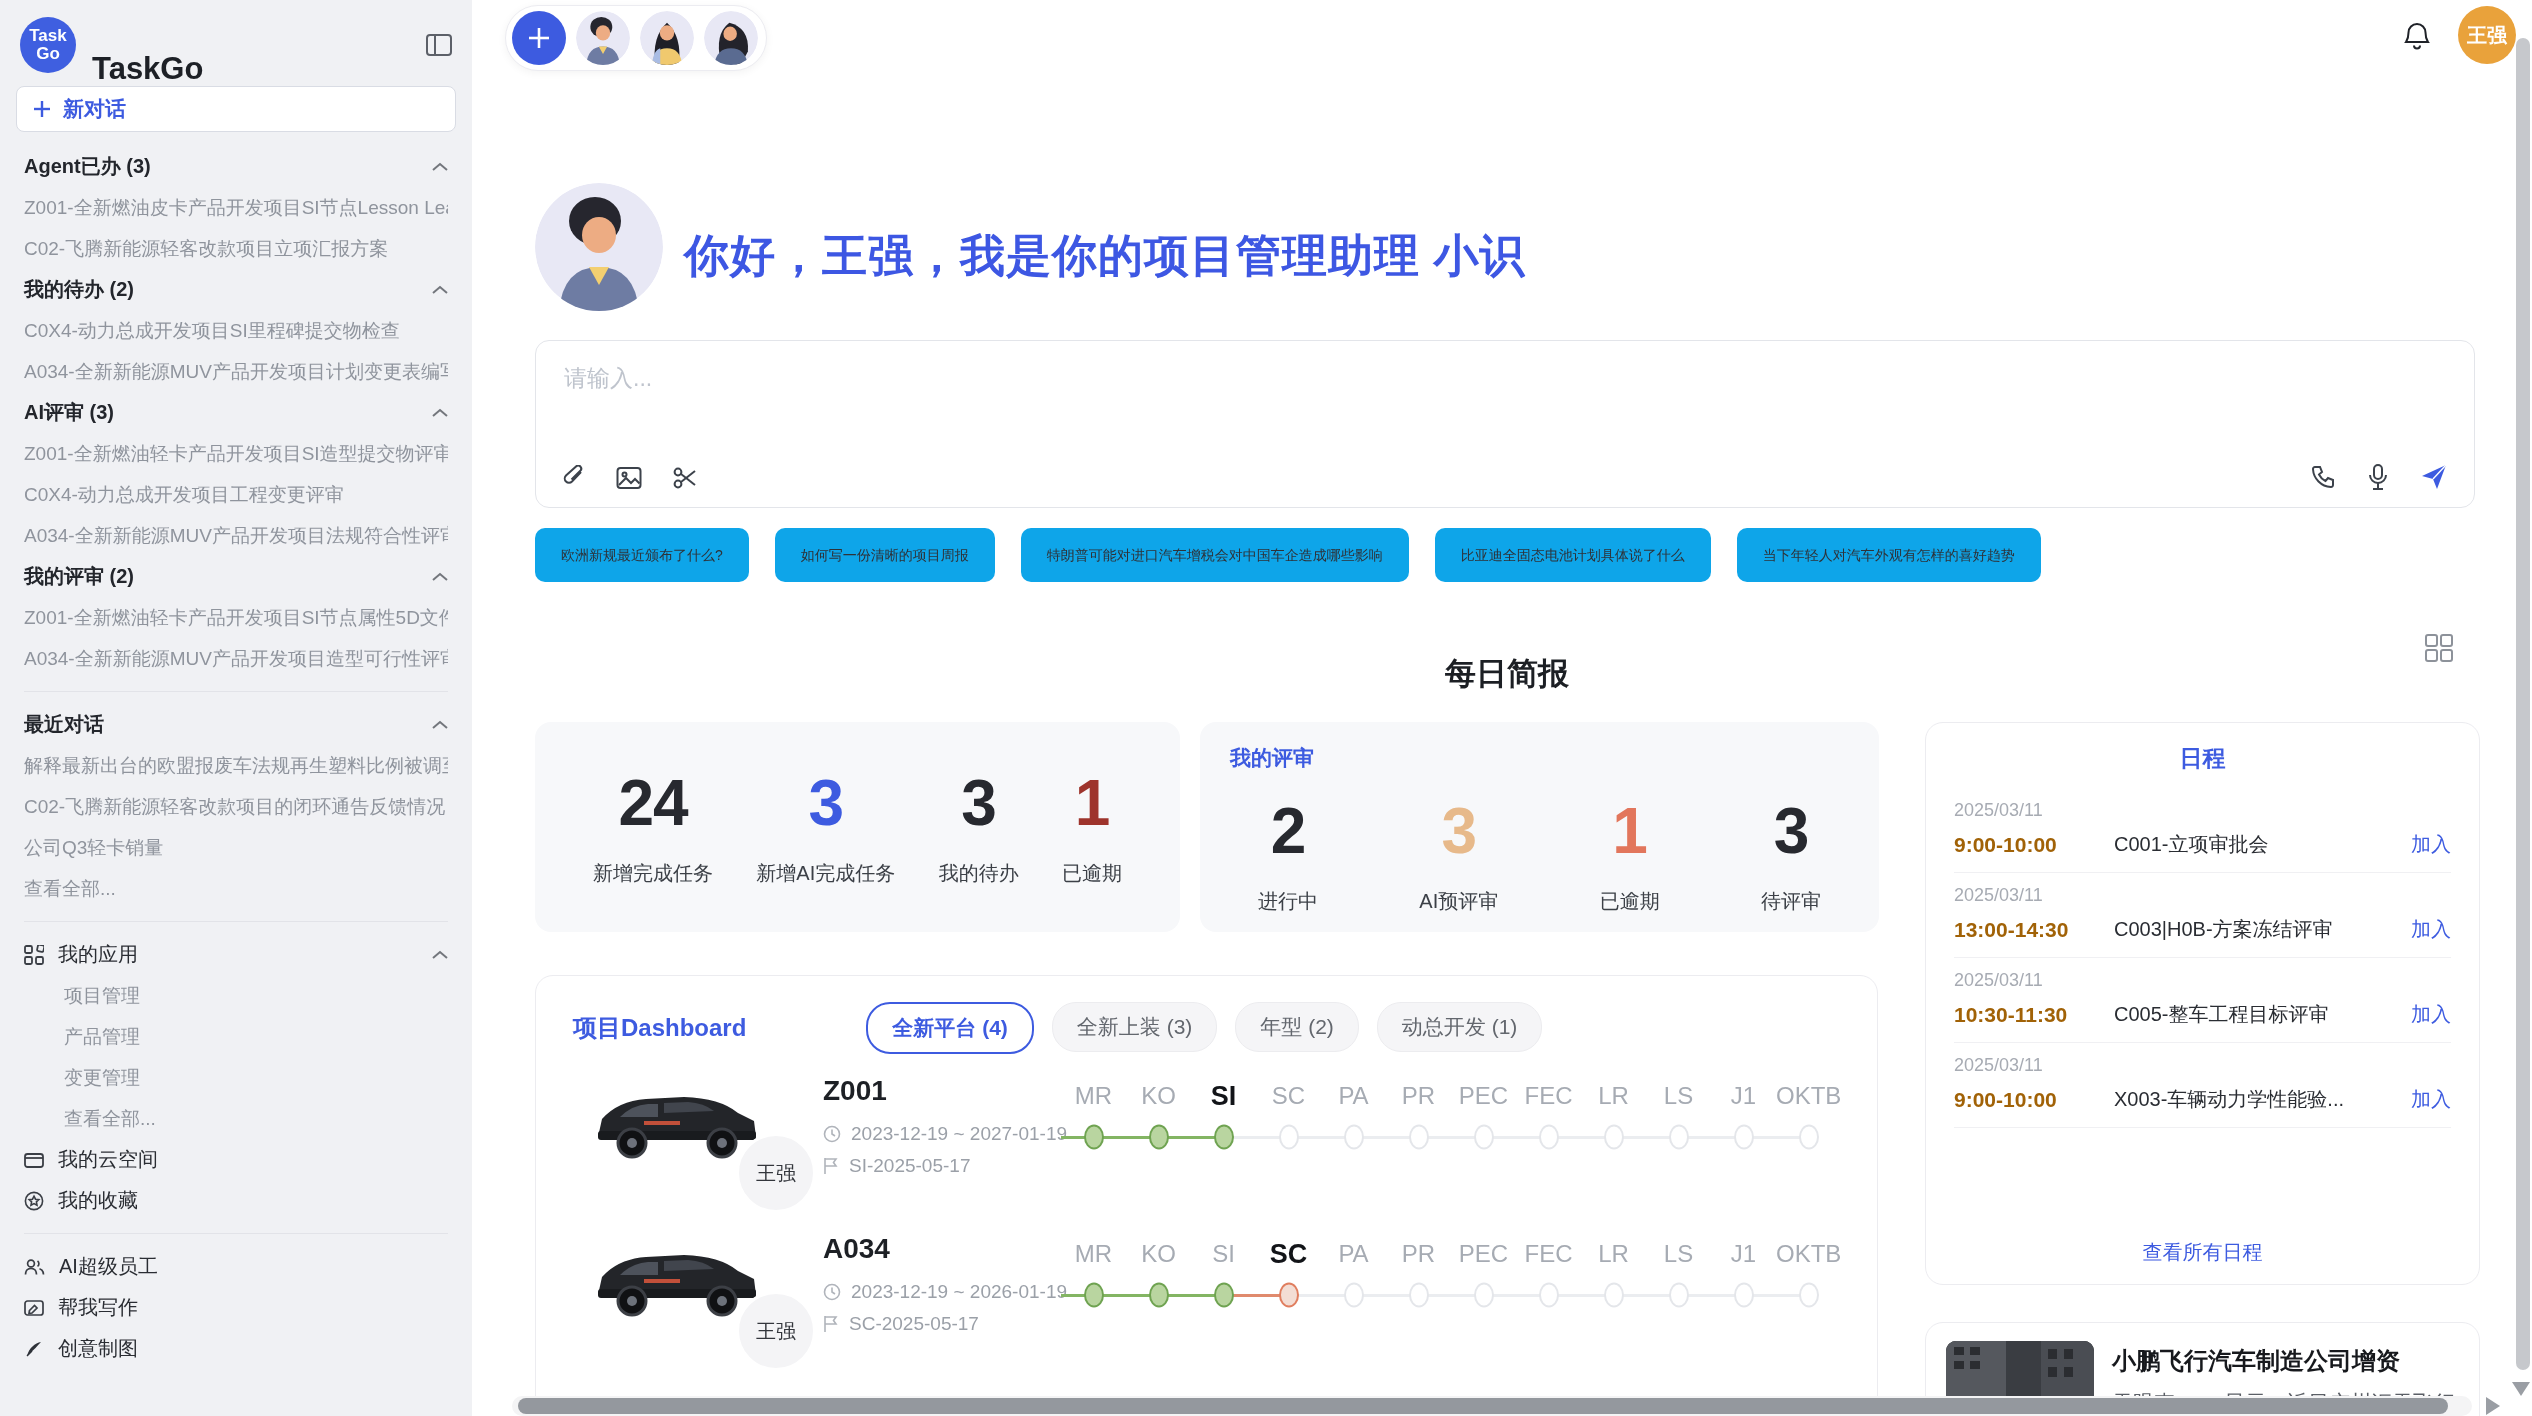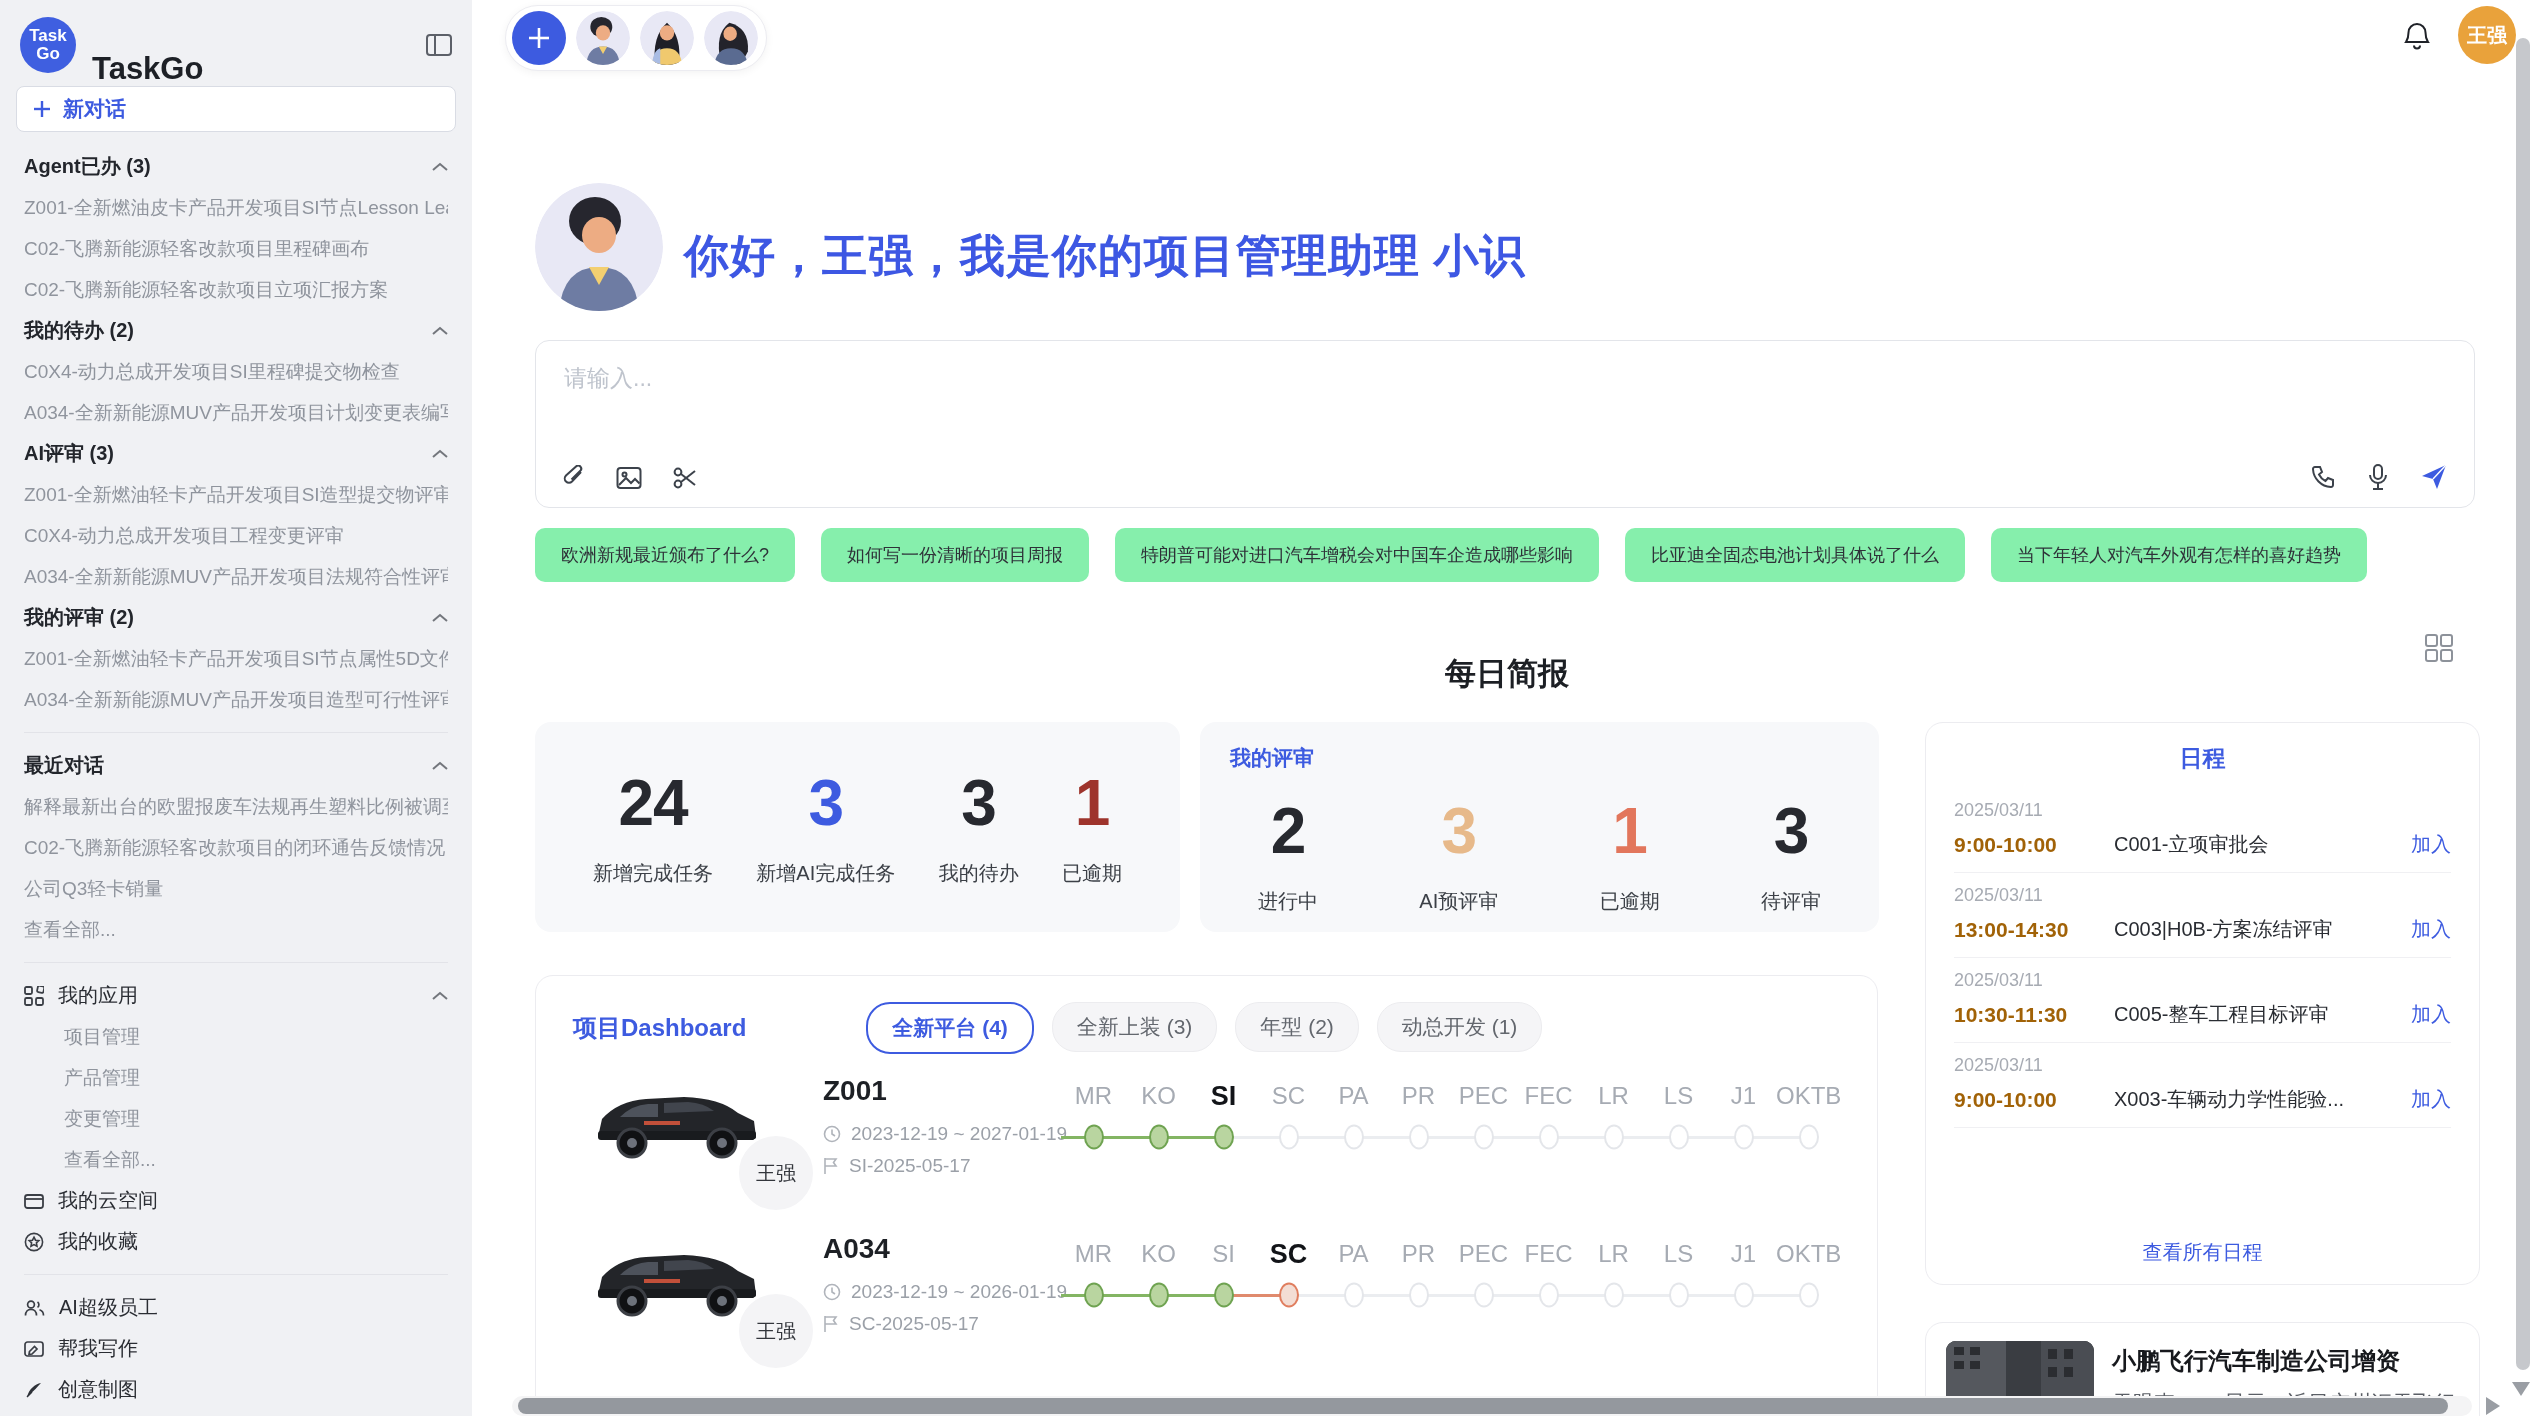--- a/index.html
+++ b/index.html
@@ -29,21 +29,21 @@
   .bell{position:absolute;right:100px;top:20px;}
   .user-avatar{position:absolute;right:16px;top:6px;width:58px;height:58px;border-radius:50%;background:#e9a23b;color:#fff;font-size:20px;display:flex;align-items:center;justify-content:center;font-weight:600;}
   .greet-avatar{position:absolute;left:63px;top:183px;width:128px;height:128px;border-radius:50%;overflow:hidden;}
   .greet-text{position:absolute;left:212px;top:226px;font-size:45px;font-weight:800;color:#3d57e3;letter-spacing:1px;}
   .composer{position:absolute;left:63px;top:340px;width:1940px;height:168px;border:1px solid #e3e5ea;border-radius:14px;box-sizing:border-box;background:#fff;}
   .composer textarea{position:absolute;left:26px;top:20px;width:1600px;height:70px;border:none;outline:none;resize:none;font-size:23px;font-family:inherit;color:#333;background:transparent;}
   .composer textarea::placeholder{color:#bfc4cd;}
   .comp-icons-l{position:absolute;left:26px;bottom:16px;display:flex;gap:30px;align-items:center;}
   .comp-icons-r{position:absolute;right:26px;bottom:16px;display:flex;gap:30px;align-items:center;}
   .chips{position:absolute;left:63px;top:528px;display:flex;gap:26px;}
-  .chip{height:54px;line-height:54px;background:#86efac;border-radius:10px;padding:0 26px;font-size:18px;color:#2e3238;white-space:nowrap;}
+  .chip{height:54px;line-height:54px;background:#0ea5e9;border-radius:10px;padding:0 26px;font-size:14px;color:#2e3238;white-space:nowrap;}
   .brief-title{position:absolute;left:63px;top:653px;width:1944px;text-align:center;font-size:31px;font-weight:700;color:#1c1f24;}
   .grid-icon{position:absolute;left:1952px;top:633px;}
   
   .stat-card{position:absolute;top:722px;height:210px;background:#f7f8fa;border-radius:16px;box-sizing:border-box;padding:22px 30px;}
   .stat-card .sc-title{font-size:21px;color:#3d5be0;font-weight:600;}
   .stat-row{display:flex;justify-content:space-between;margin-top:22px;padding:0 28px;}
   .stat{text-align:center;}
   .stat .num{font-size:64px;font-weight:600;letter-spacing:-1px;}
   .stat .lbl{font-size:20px;color:#3c4047;margin-top:20px;}
   .c-dark{color:#27292f;} .c-blue{color:#3d5be0;} .c-brick{color:#9e342c;} .c-tan{color:#e7b98a;} .c-salmon{color:#e2765c;}
@@ -127,21 +127,20 @@
     <div class="sb-section-head">
       <span>Agent已办 (3)</span>
         <span class="grow"></span>
       <span class="chev">
           <svg width="16" height="10" viewBox="0 0 16 10" fill="none" stroke="#4a4e55" stroke-width="2">
             <polyline points="1,8 8,2 15,8"></polyline>
           </svg>
         </span>
     </div>
     <div class="sb-item">Z001-全新燃油皮卡产品开发项目SI节点Lesson Learn报告</div>
-    <div class="sb-item">C02-飞腾新能源轻客改款项目里程碑画布</div>
     <div class="sb-item">C02-飞腾新能源轻客改款项目立项汇报方案</div>
 
     <div class="sb-section-head">
       <span>我的待办 (2)</span>
         <span class="grow"></span>
       <span class="chev">
           <svg width="16" height="10" viewBox="0 0 16 10" fill="none" stroke="#4a4e55" stroke-width="2">
             <polyline points="1,8 8,2 15,8"></polyline>
           </svg>
         </span>

